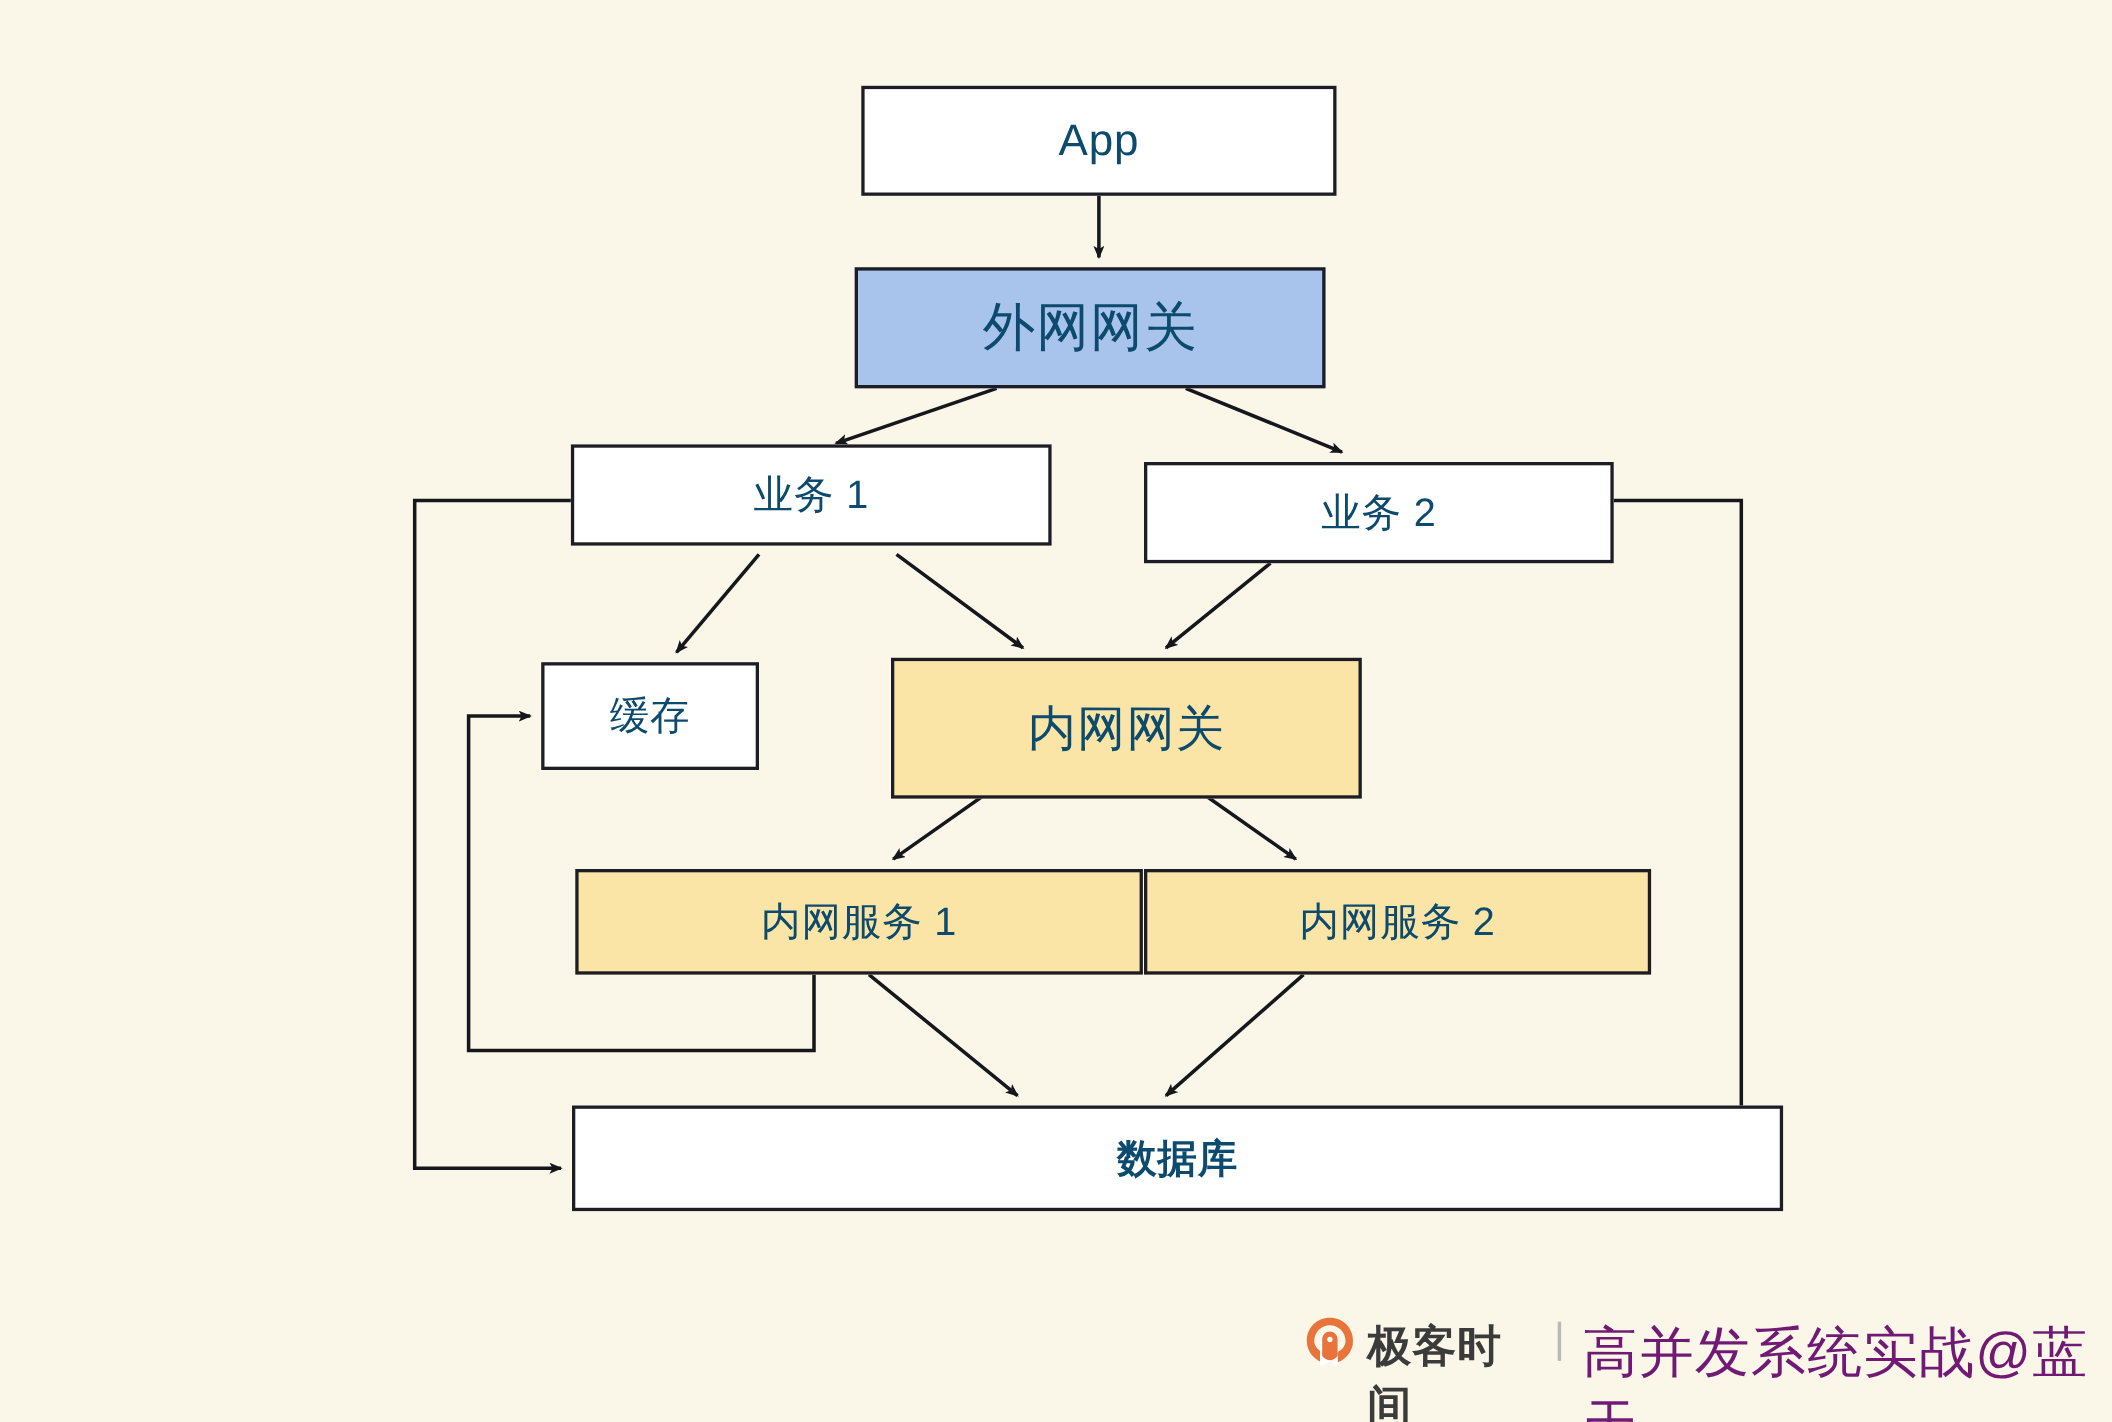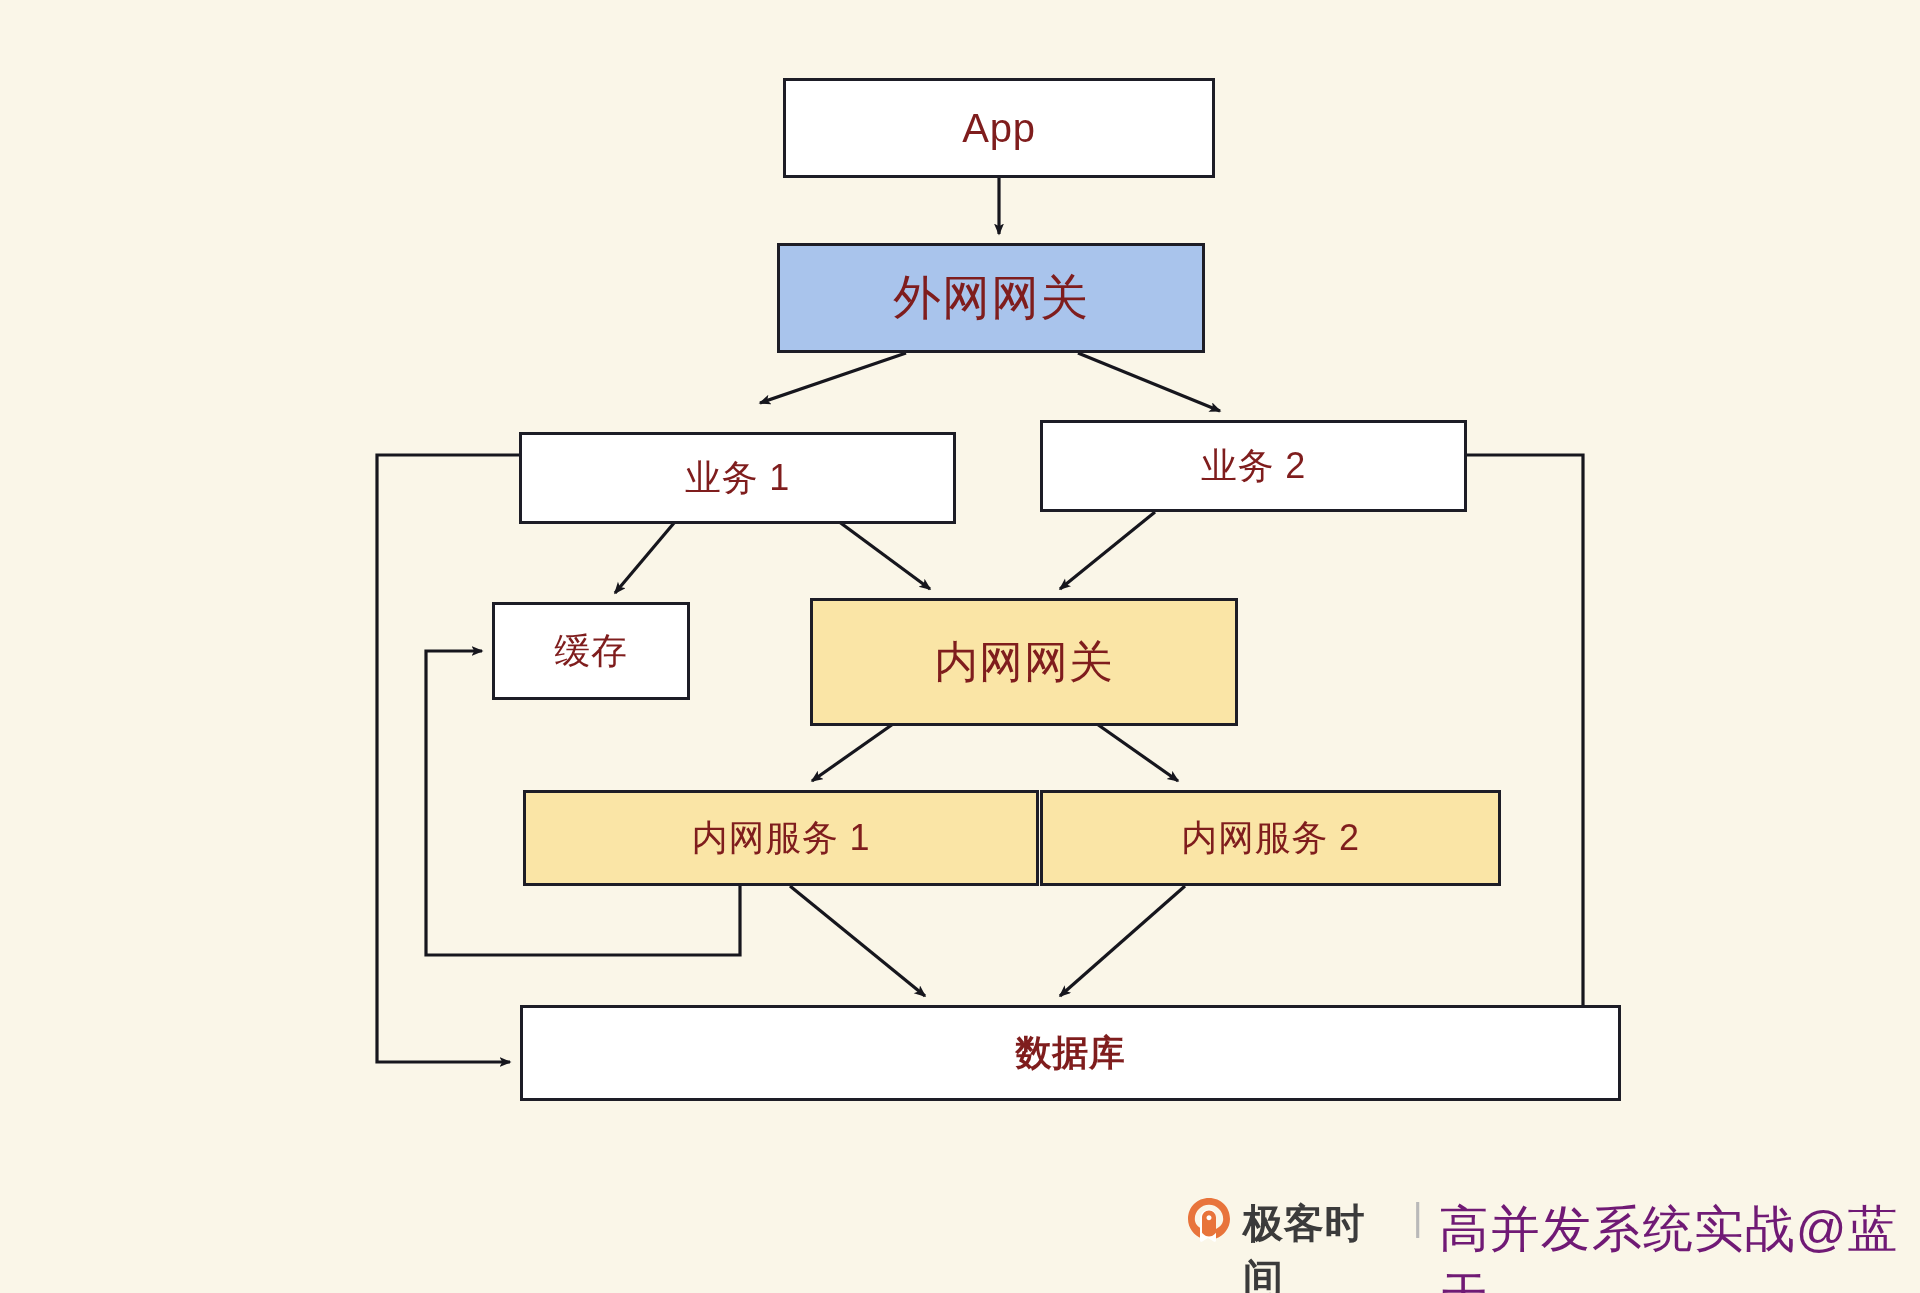--- a/index.html
+++ b/index.html
@@ -15,31 +15,31 @@
     overflow: hidden;
     font-family: "Liberation Sans", "DejaVu Sans", sans-serif;
   }
   .node {
     position: absolute;
     box-sizing: border-box;
     border: 3px solid #1d1d26;
     display: flex;
     align-items: center;
     justify-content: center;
-    color: #7f1d1d;
+    color: #0c4a6e;
     letter-spacing: 0.02em;
     white-space: nowrap;
   }
   .node.white { background: #ffffff; }
   .node.blue  { background: #a9c4ec; }
   .node.yellow{ background: #fae5a6; }
 
   #n-app      { left: 783px; top: 78px;  width: 432px; height: 100px; font-size: 40px; }
   #n-extgw    { left: 777px; top: 243px; width: 428px; height: 110px; font-size: 48px; }
-  #n-biz1     { left: 519px; top: 432px; width: 437px; height: 92px;  font-size: 36px; }
+  #n-biz1     { left: 519px; top: 404px; width: 437px; height: 92px;  font-size: 36px; }
   #n-biz2     { left: 1040px;top: 420px; width: 427px; height: 92px;  font-size: 36px; }
   #n-cache    { left: 492px; top: 602px; width: 198px; height: 98px;  font-size: 36px; }
   #n-intgw    { left: 810px; top: 598px; width: 428px; height: 128px; font-size: 44px; }
   #n-svc1     { left: 523px; top: 790px; width: 516px; height: 96px;  font-size: 36px; }
   #n-svc2     { left: 1040px;top: 790px; width: 461px; height: 96px;  font-size: 36px; }
   #n-db       { left: 520px; top: 1005px;width: 1101px; height: 96px;  font-size: 36px; font-weight: bold; }
 
   #edges {
     position: absolute;
     left: 0; top: 0;

